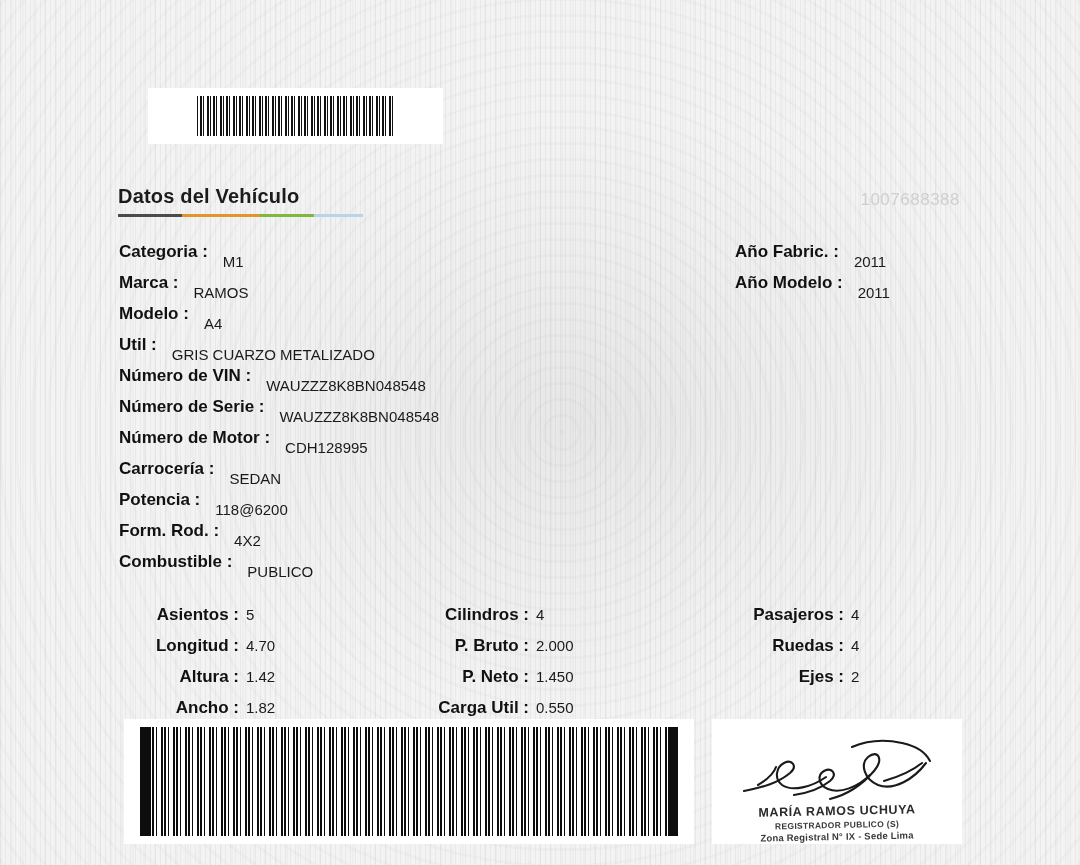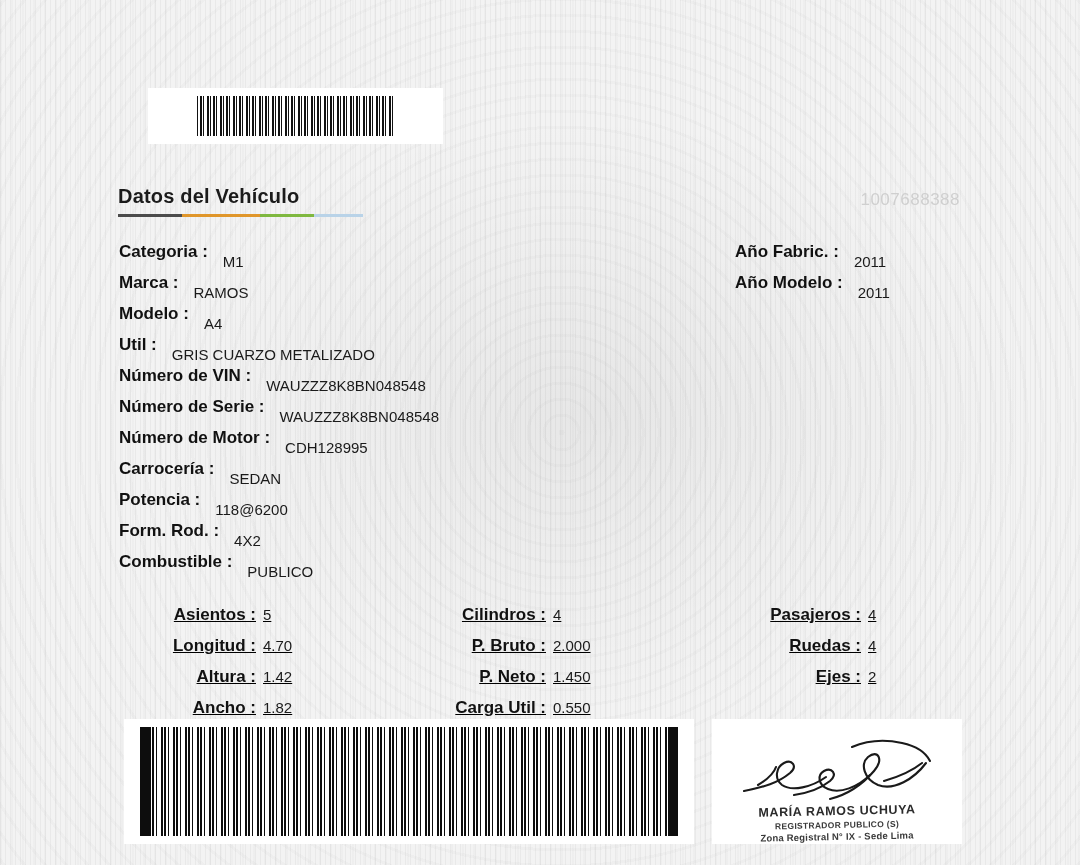--- a/index.html
+++ b/index.html
@@ -121,27 +121,26 @@
   .right-fields {
     position: absolute;
     left: 735px;
     top: 236px;
   }
   .right-fields .field-row { height: 31px; }
 
   
   .grid3 {
     position: absolute;
-    left: 119px;
+    left: 102px;
     top: 586px;
     width: 845px;
     display: grid;
     grid-template-columns: 240px 290px 1fr;
     row-gap: 0px;
-    text-decoration: underline;
   }
   .g-cell {
     display: flex;
     align-items: baseline;
     justify-content: flex-end;
     height: 31px;
     white-space: nowrap;
     padding-right: 0;
   }
   .g-cell .f-value {

